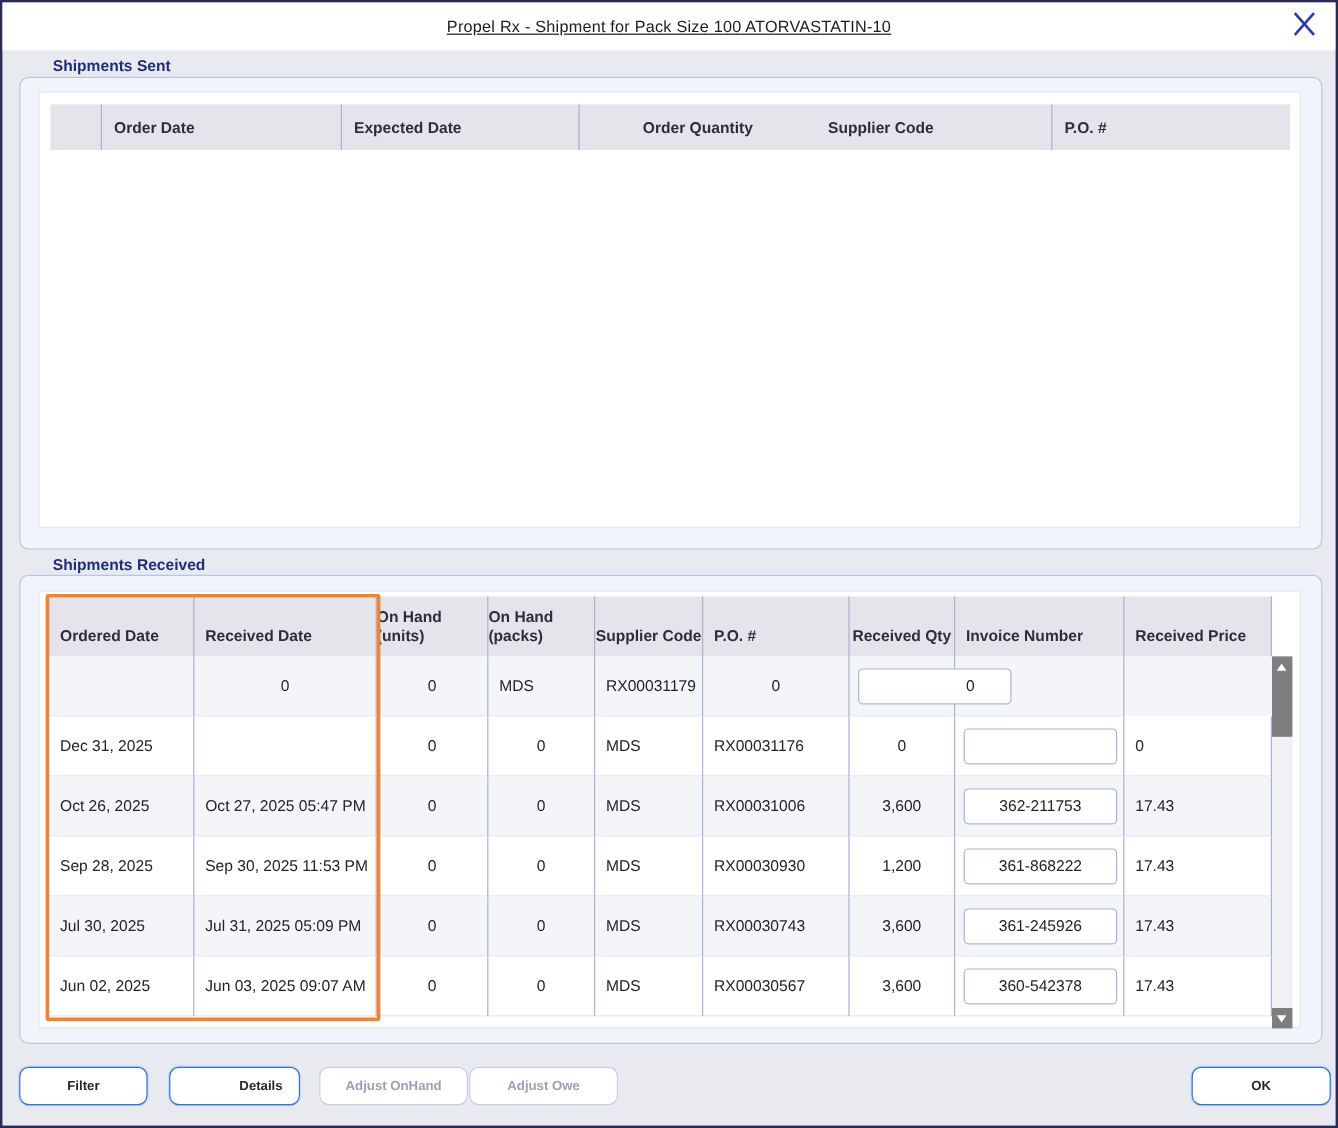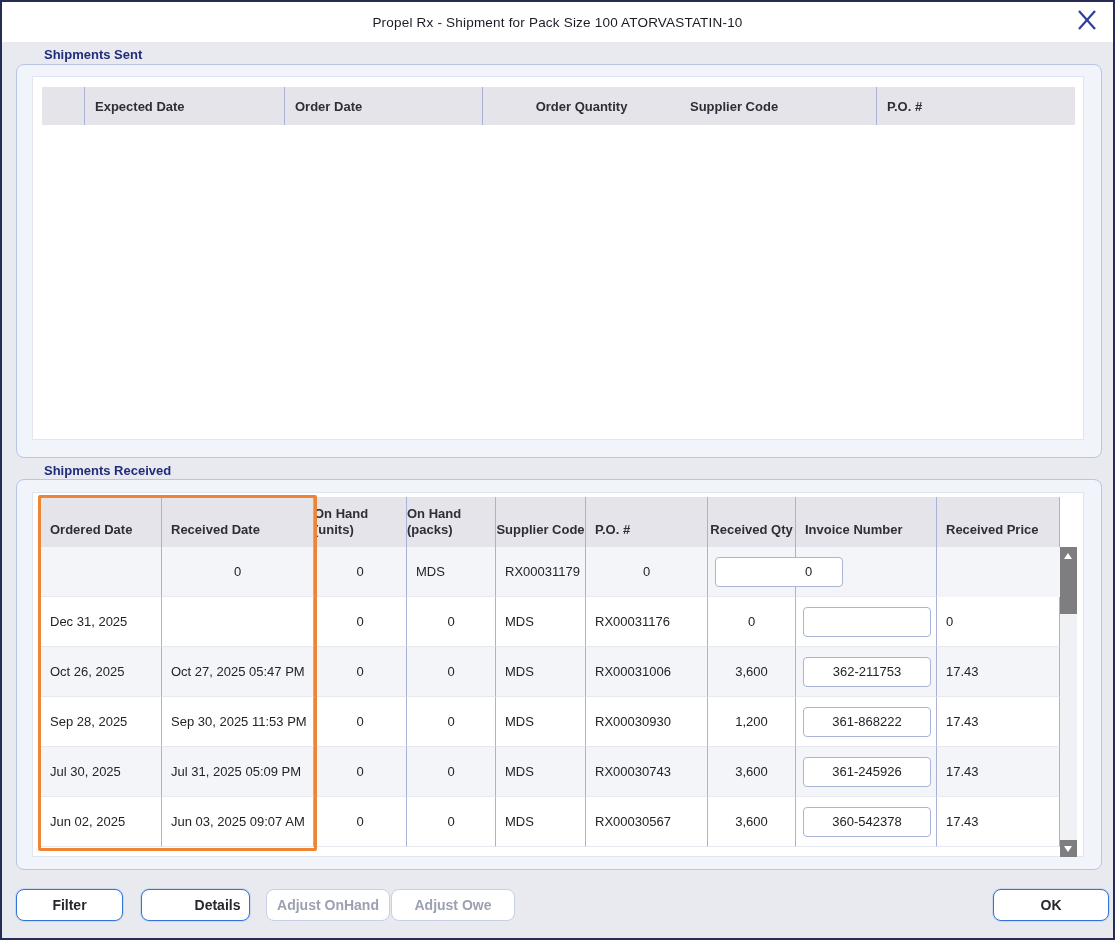--- a/index.html
+++ b/index.html
@@ -6,21 +6,21 @@
   html,body { width:1115px; height:940px; background:#fff; }
   body { font-family:"Liberation Sans", sans-serif; }
 
   .dialog { position:relative; width:1115px; height:940px;
             border:2px solid #252c55; background:#e9eaef; overflow:hidden; }
 
   
   .titlebar { position:absolute; left:0; top:0; width:100%; height:40px; background:#fff; }
   .title { position:absolute; left:0; top:0; width:100%; height:40px;
            display:flex; align-items:center; justify-content:center;
-           font-size:13.5px; color:#1b1b26; letter-spacing:.2px; }
+           font-size:13.5px; color:#1b1b26; letter-spacing:.2px;text-decoration:underline; }
   .close-btn { position:absolute; right:13px; top:7px; width:26px; height:26px;
                display:flex; align-items:center; justify-content:center; cursor:pointer; }
 
   
   .group-label { position:absolute; font-size:13px; font-weight:bold; color:#1f2d7a; z-index:3; }
   .group-box { position:absolute; border:1px solid #b9c6e3; border-radius:8px; background:#f1f4fa; }
   .panel { position:absolute; background:#fff; border:1px solid #e2e5ee; }
 
   
   .sent-header { position:absolute; left:40px; top:85px; width:1033px; height:38px;
@@ -64,21 +64,21 @@
                  border-left:4.5px solid transparent; border-right:4.5px solid transparent;
                  border-bottom:6px solid #fff; }
   .vs-down { position:absolute; left:0; bottom:0; width:17px; height:17px; background:#7e7e80; }
   .vs-down-arrow { position:absolute; left:4px; top:6px; width:0; height:0;
                    border-left:4.5px solid transparent; border-right:4.5px solid transparent;
                    border-top:6px solid #fff; }
 
   
   .btn { position:absolute; top:887px; height:32px; background:#fff; border-radius:8px;
          display:flex; align-items:center; justify-content:center;
-         font-size:14px; font-weight:bold; cursor:pointer; }
+         font-size:11px; font-weight:bold; cursor:pointer; }
   .btn.active { border:1.5px solid #3173d8; color:#26262e;
                 box-shadow:0 0 0 1px rgba(49,115,216,.15); }
   .btn.disabled { border:1px solid #c7cfe6; color:#9ba1b0; cursor:default; }
 </style>
 </head>
 <body>
 
 <div class="dialog">
 
   <div class="titlebar">
@@ -91,22 +91,22 @@
         </svg>
       </span>
     </div>
   </div>
 
   <div class="group-label" style="left:42px; top:45px;">Shipments Sent</div>
   <div class="group-box" style="left:14px; top:62px; width:1086px; height:394px;"></div>
   <div class="panel" style="left:30px; top:74px; width:1052px; height:364px;"></div>
   <div class="sent-header">
     <div class="hcell br"></div>
+    <div class="hcell br pad">Order Date</div>
     <div class="hcell br pad">Expected Date</div>
-    <div class="hcell br pad">Order Date</div>
     <div class="hcell ctr">Order Quantity</div>
     <div class="hcell pad">Supplier Code</div>
     <div class="hcell bl pad">P.O. #</div>
   </div>
 
   <div class="group-label" style="left:42px; top:461px;">Shipments Received</div>
   <div class="group-box" style="left:14px; top:477px; width:1086px; height:391px;"></div>
   <div class="panel" style="left:30px; top:490px; width:1052px; height:365px;"></div>
 
   <div class="recv-table">

